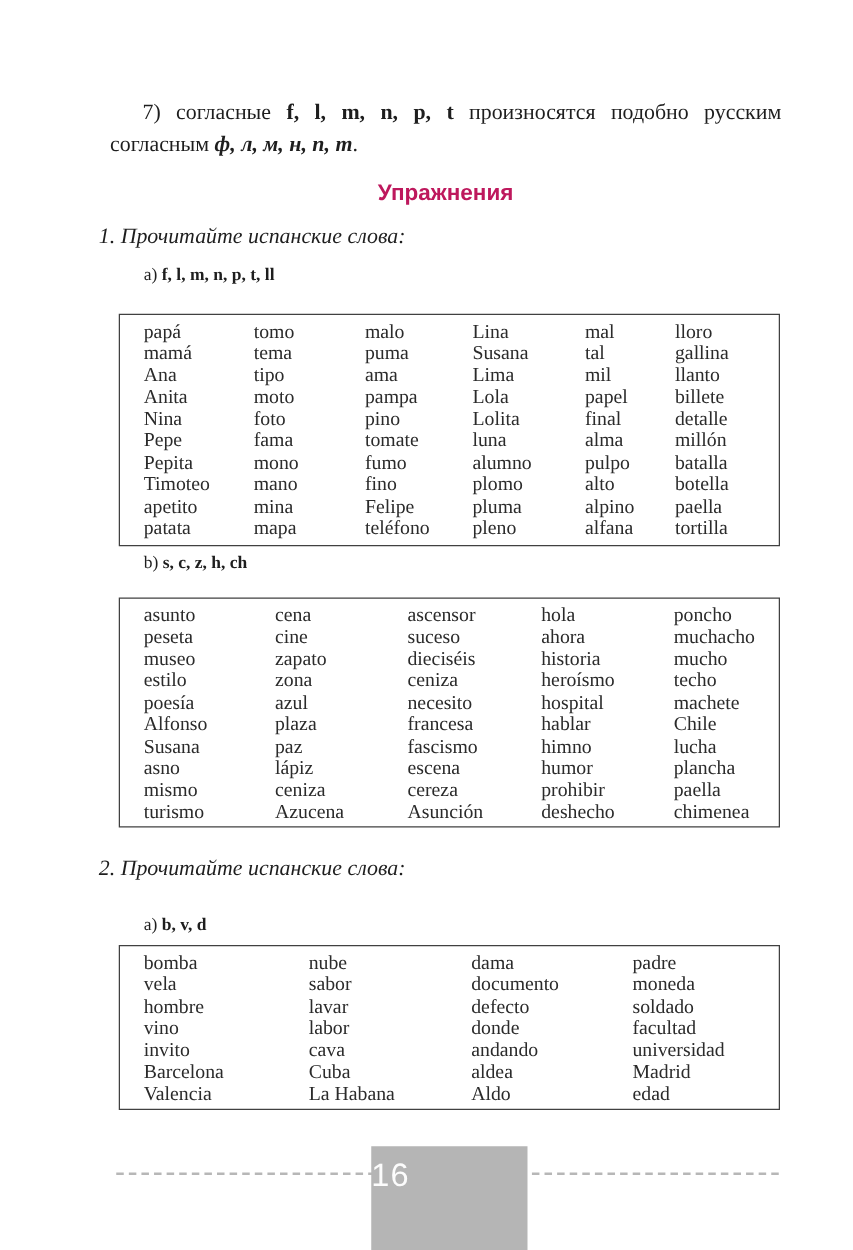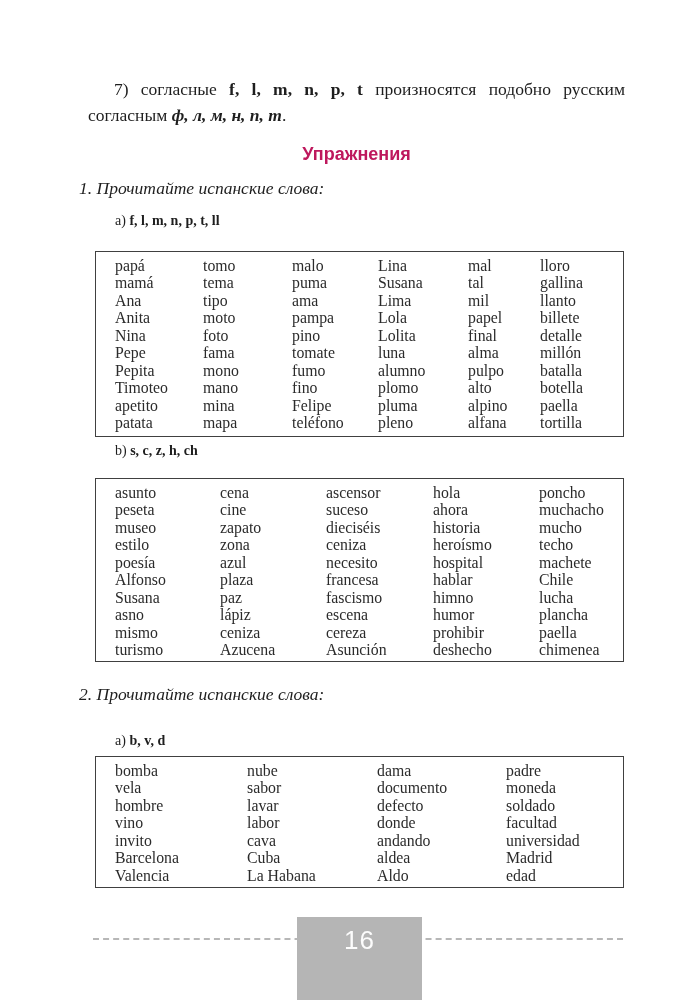--- a/index.html
+++ b/index.html
@@ -42,21 +42,21 @@
   .table-a .word-grid{grid-template-columns:88px 89px 86px 90px 72px auto;}
   .table-b{top:478px;height:184px;}
   .table-b .word-grid{grid-template-columns:105px 106px 107px 106px auto;}
   .table-c{top:756px;height:132px;}
   .table-c .word-grid{grid-template-columns:132px 130px 129px auto;}
   .word-grid span{white-space:nowrap;}
 
   
   .dash-line{left:93px;width:530px;top:938px;border-top:2px dashed #b7b7b7;height:0;}
   .page-box{left:297px;top:917px;width:125px;height:83px;background:#b5b5b5;
-    text-align:center;}
+    text-align:left;}
   .page-num{margin-top:8px;font-family:"Liberation Sans", sans-serif;
     font-size:26px;font-weight:300;color:#fcfcfc;letter-spacing:1px;}
 </style>
 </head>
 <body>
 
 <div class="abs intro">
   <div class="intro-line1">
     <span>7) согласные </span><span class="b">f, l, m, n, p, t</span><span> произносятся подобно русским</span>
   </div>

